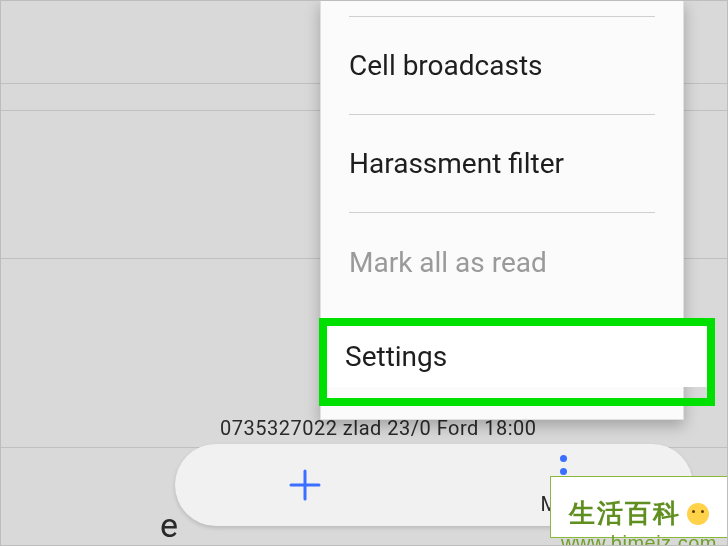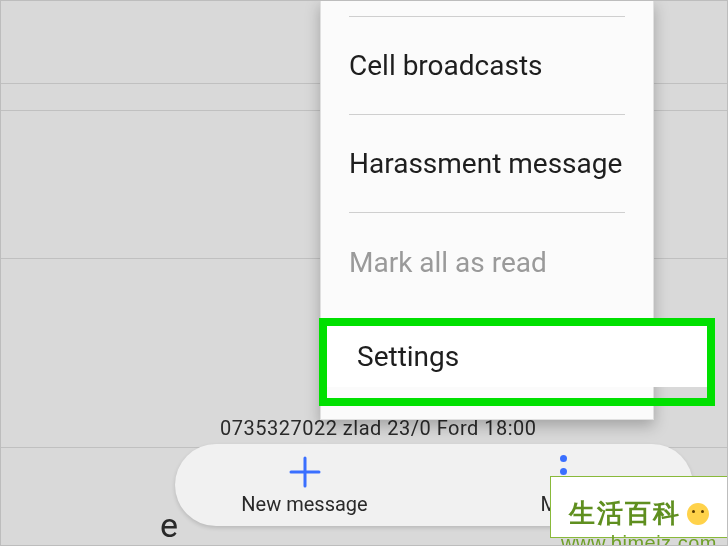--- a/index.html
+++ b/index.html
@@ -20,39 +20,39 @@
     }
     .pill-item { flex: 1; display: flex; flex-direction: column; align-items: center; justify-content: center; gap: 3px; }
     .pill-icon { width: 34px; height: 34px; display: flex; align-items: center; justify-content: center; }
     .pill-label { font-size: 20px; color: #2a2a2a; }
     .plus svg { stroke: #3a6fff; }
     .dots { display: flex; flex-direction: column; gap: 6px; }
     .dots span { width: 7px; height: 7px; border-radius: 50%; background: #3a6fff; display:block; }
 
     
     .panel {
-      position: absolute; top: 0; left: 320px; width: 334px; height: 420px;
+      position: absolute; top: 0; left: 320px; width: 364px; height: 420px;
       background: #fbfbfb; box-shadow: 0 6px 14px rgba(0,0,0,.25);
       border: 1px solid #e0e0e0;
     }
     .menu { position: absolute; top: 15px; left: 28px; right: 28px; }
     .menu-top-sep { height:1px; background:#cfcfcf; }
     .mi { height: 98px; display:flex; align-items:center; border-bottom:1px solid #cfcfcf; }
     .mi:last-child { border-bottom: none; }
     .mi-label { font-size: 28px; color:#1e1e1e; }
     .mi.disabled .mi-label { color:#9a9a9a; }
 
     
     .hl {
       position: absolute; border: 8px solid #00e000; pointer-events: none;
       left: 319px; width: 396px; top: 318px; height: 88px;
     }
     .settings-row {
       position: absolute; left: 327px; width: 380px; top: 326px; height: 61px;
-      background: #ffffff; display:flex; align-items:center; padding-left: 30px;
+      background: #ffffff; display:flex; align-items:center; padding-left: 18px;
     }
     .settings-row .mi-label { font-size: 28px; color:#1e1e1e; }
 
     
     .wm {
       position: absolute; right: 0; bottom: 8px; width: 178px; height: 62px;
       background: #fff; border: 1px solid #89b93a; display:flex; flex-direction:column;
       align-items:center; justify-content:center; gap:1px;
       font-family: "Microsoft YaHei","PingFang SC",sans-serif;
     }
@@ -80,41 +80,40 @@
     <div class="bg-letter" style="top:505px; left:160px">e</div>
   </div>
 
   <div class="panel">
     <div class="menu">
       <div class="menu-top-sep"></div>
       <div class="mi">
         <span class="mi-label">Cell broadcasts</span>
       </div>
       <div class="mi">
-        <span class="mi-label">Harassment message</span>
+        <span class="mi-label">Harassment filter</span>
       </div>
       <div class="mi disabled">
         <span class="mi-label">Mark all as read</span>
       </div>
     </div>
   </div>
 
   <div class="settings-row">
     <span class="mi-label">Settings</span>
   </div>
   <div class="hl"></div>
 
   <div class="pill">
     <div class="pill-item">
       <div class="pill-icon plus">
         <svg width="34" height="34" viewBox="0 0 34 34" fill="none">
             <path d="M17 3 V31 M3 17 H31" stroke-width="3" stroke-linecap="round"></path>
           </svg>
       </div>
-      <span class="pill-label">New message</span>
     </div>
     <div class="pill-item">
       <div class="pill-icon">
         <div class="dots">
             <span></span>
             <span></span>
             <span></span>
           </div>
       </div>
       <span class="pill-label">More</span>

